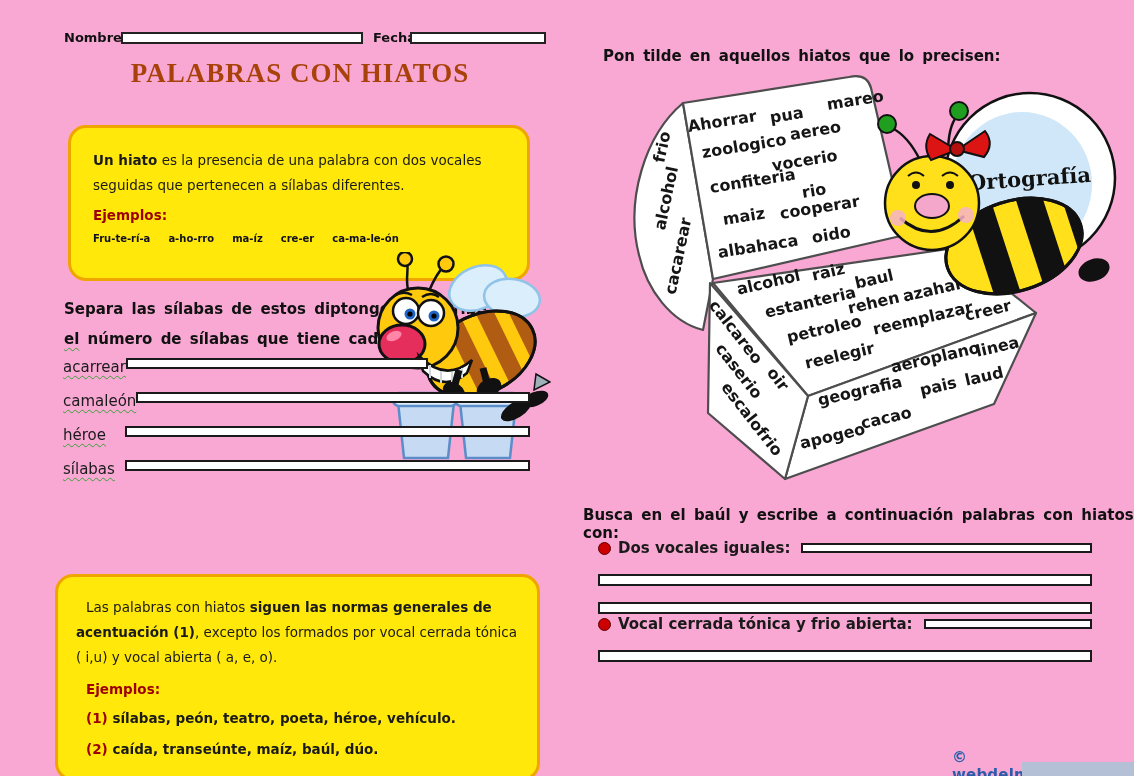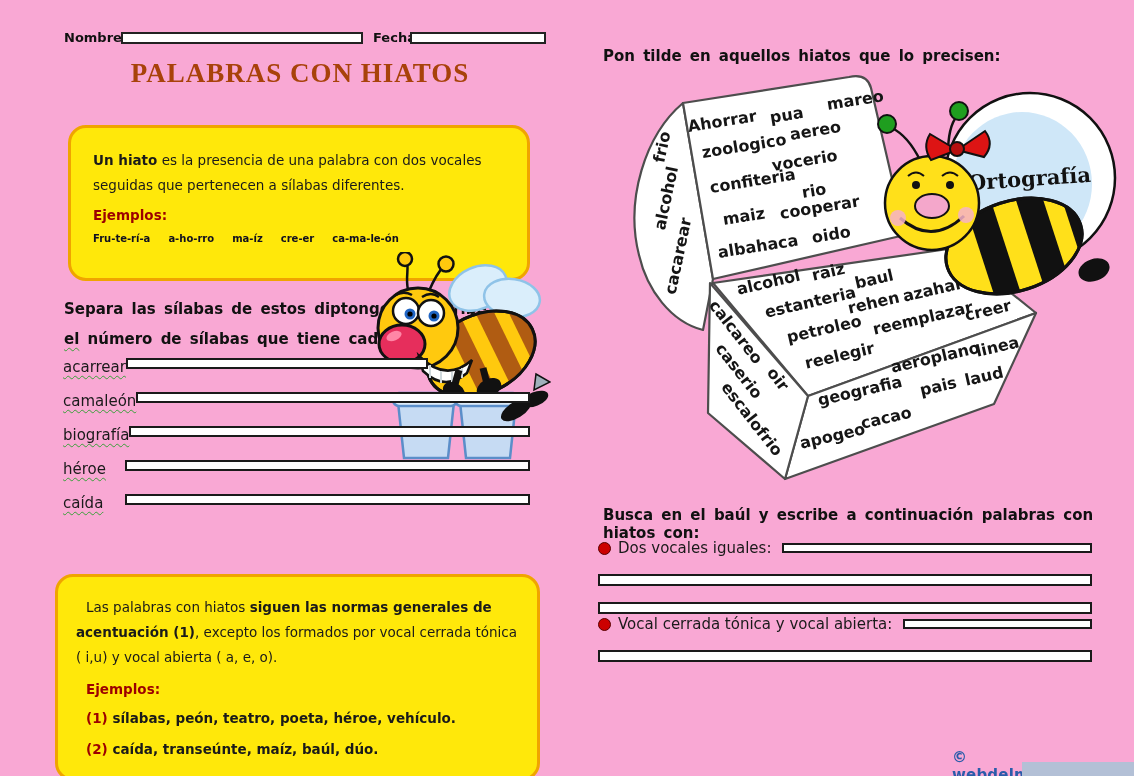--- a/index.html
+++ b/index.html
@@ -28,21 +28,21 @@
   .answer-line{height:7px;background:#fff;border:2px solid #1a1a1a;flex:1;}
   .line-short{flex:none;width:298px;}
   
   .baul{position:absolute;left:615px;top:70px;width:480px;height:420px;}
   .baul svg{position:absolute;left:0;top:0;z-index:1;}
   .baul-word{position:absolute;z-index:2;font-size:16px;font-weight:600;color:#151515;
              white-space:nowrap;transform-origin:0 50%;}
   .baul-word.centered{transform-origin:50% 50%;}
   .bee{position:absolute;z-index:3;}
   .prompts{position:absolute;left:598px;top:538px;width:494px;}
-  .prompt-block{}
+  .prompt-block{font-weight:bold;}
   .prompt-row{display:flex;align-items:center;gap:7px;height:20px;}
   .bullet{width:11px;height:11px;border-radius:50%;background:#cc0000;border:1.5px solid #5a0000;flex:none;}
   .prompt-label{font-size:15px;white-space:nowrap;}
   .prompt-line{height:6px;border:2px solid #1a1a1a;background:#fff;flex:1;margin-left:4px;}
   .full-line{height:8px;border:2px solid #1a1a1a;background:#fff;margin-top:16px;}
   
   .credit{position:absolute;left:952px;top:748px;font-size:15px;font-weight:bold;
           color:#2a5caa;letter-spacing:.2px;z-index:4;}
   .credit-overlay{position:absolute;left:1022px;top:762px;width:112px;height:14px;
                   background:#b3c0d6;z-index:5;}
@@ -138,29 +138,25 @@
   <div class="syl-list" id="syl-list">
       <div class="syl-row">
         <span class="syl-word squiggle">acarrear</span>
         <span class="answer-line line-short"></span>
       </div>
       <div class="syl-row">
         <span class="syl-word squiggle">camaleón</span>
         <span class="answer-line"></span>
       </div>
       <div class="syl-row">
-        <span class="syl-word squiggle">biografía</span>
-        <span class="answer-line"></span>
-      </div>
-      <div class="syl-row">
         <span class="syl-word squiggle">héroe</span>
         <span class="answer-line"></span>
       </div>
       <div class="syl-row">
-        <span class="syl-word squiggle">caída</span>
+        <span class="syl-word squiggle">sílabas</span>
         <span class="answer-line"></span>
       </div>
     </div>
 
   <div class="ybox" style="left:55px;top:546px;width:485px;height:207px;padding:18px 18px 0 18px;">
     <p style="text-indent:10px;"><span>Las  palabras con hiatos </span><b>siguen las normas generales de acentuación (1)</b><span>, excepto los formados por vocal cerrada tónica ( i,u) y vocal abierta ( a, e, o).</span></p>
     <div class="red-label" style="margin-top:11px;text-indent:10px;">Ejemplos:</div>
     <p style="margin-top:9px;text-indent:10px;font-weight:bold;"><span style="color:#9c0000;">(1)</span><span> sílabas, peón, teatro, poeta, héroe, vehículo.</span></p>
     <p style="margin-top:6px;text-indent:10px;font-weight:bold;"><span style="color:#9c0000;">(2)</span><span> caída, transeúnte, maíz, baúl, dúo.</span></p>
   </div>
@@ -255,38 +251,38 @@
       <path d="M80,88 Q88,81 96,88" fill="none" stroke="#111" stroke-width="2"></path>
       <circle cx="54" cy="97" r="4" fill="#111"></circle>
         <circle cx="88" cy="97" r="4" fill="#111"></circle>
       <ellipse cx="70" cy="118" rx="17" ry="12" fill="#f4a7cb" stroke="#111" stroke-width="2"></ellipse>
       <path d="M38,130 Q70,158 102,128" fill="none" stroke="#111" stroke-width="3"></path>
       <circle cx="36" cy="130" r="8" fill="#f7b1c9" opacity="0.85"></circle>
       <circle cx="104" cy="127" r="8" fill="#f7b1c9" opacity="0.85"></circle>
     </svg>
   </div>
 
-  <div class="h-bold" style="left:603px;top:506px;">Busca en el baúl y escribe a continuación palabras con hiatos con:</div>
+  <div class="h-bold" style="left:583px;top:506px;">Busca en el baúl y escribe a continuación palabras con hiatos con:</div>
 
   <div class="prompts" id="prompts">
       <div class="prompt-block">
         <div class="prompt-row">
           <span class="bullet"></span>
           <span class="prompt-label">Dos vocales iguales:</span>
           <span class="prompt-line"></span>
         </div>
         <div class="full-line"></div>
       </div>
       <div class="prompt-block">
         <div class="full-line"></div>
       </div>
       <div class="prompt-block">
         <div class="prompt-row">
           <span class="bullet"></span>
-          <span class="prompt-label">Vocal cerrada tónica y vocal abierta:</span>
+          <span class="prompt-label">Vocal cerrada tónica y frio abierta:</span>
           <span class="prompt-line"></span>
         </div>
         <div class="full-line"></div>
       </div>
     </div>
 
   <div class="credit">© webdelmaestro.com</div>
   <div class="credit-overlay"></div>
 
 </div>

